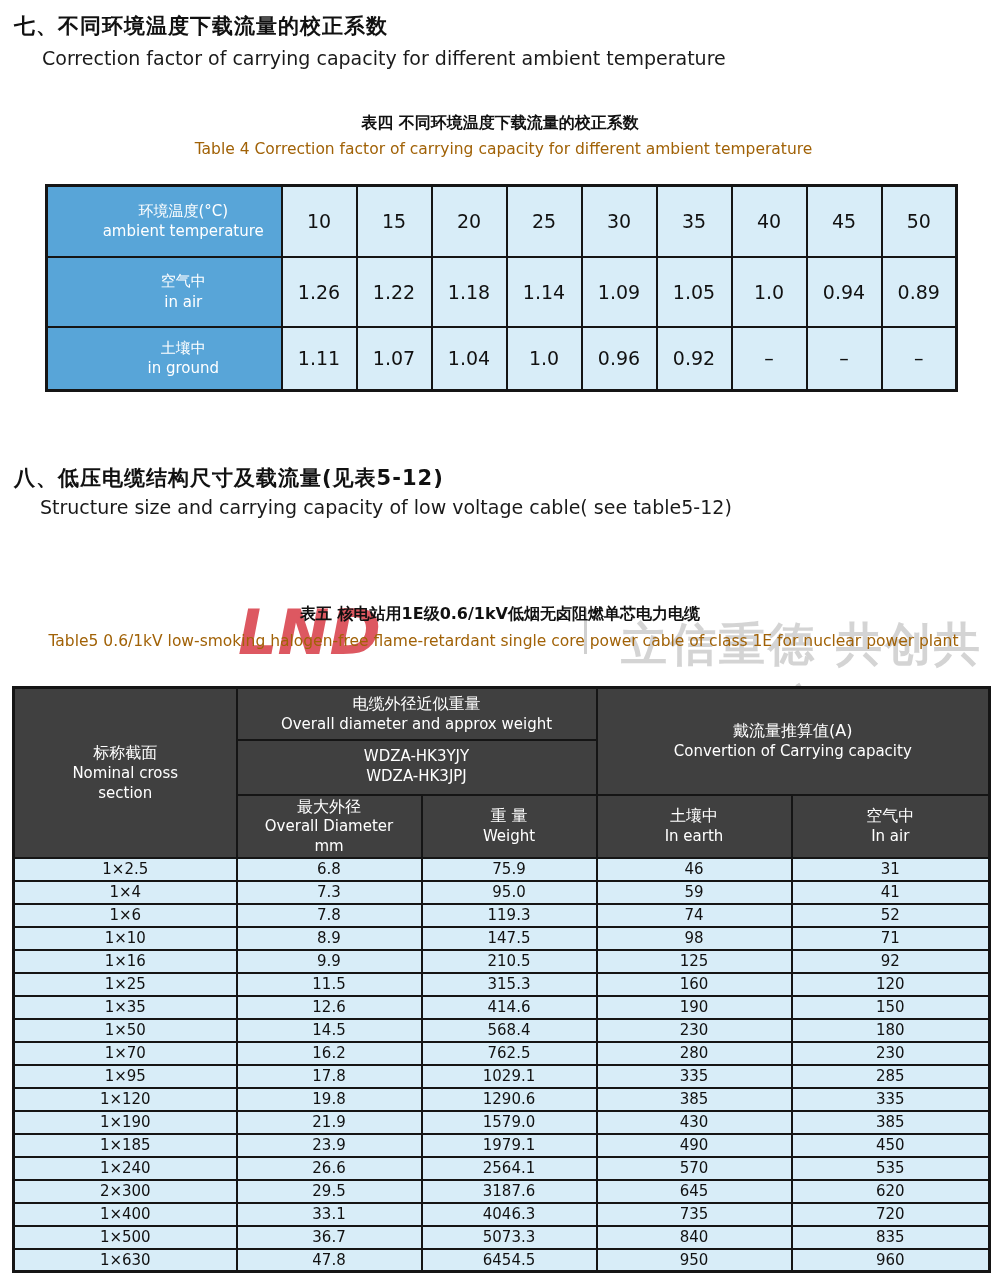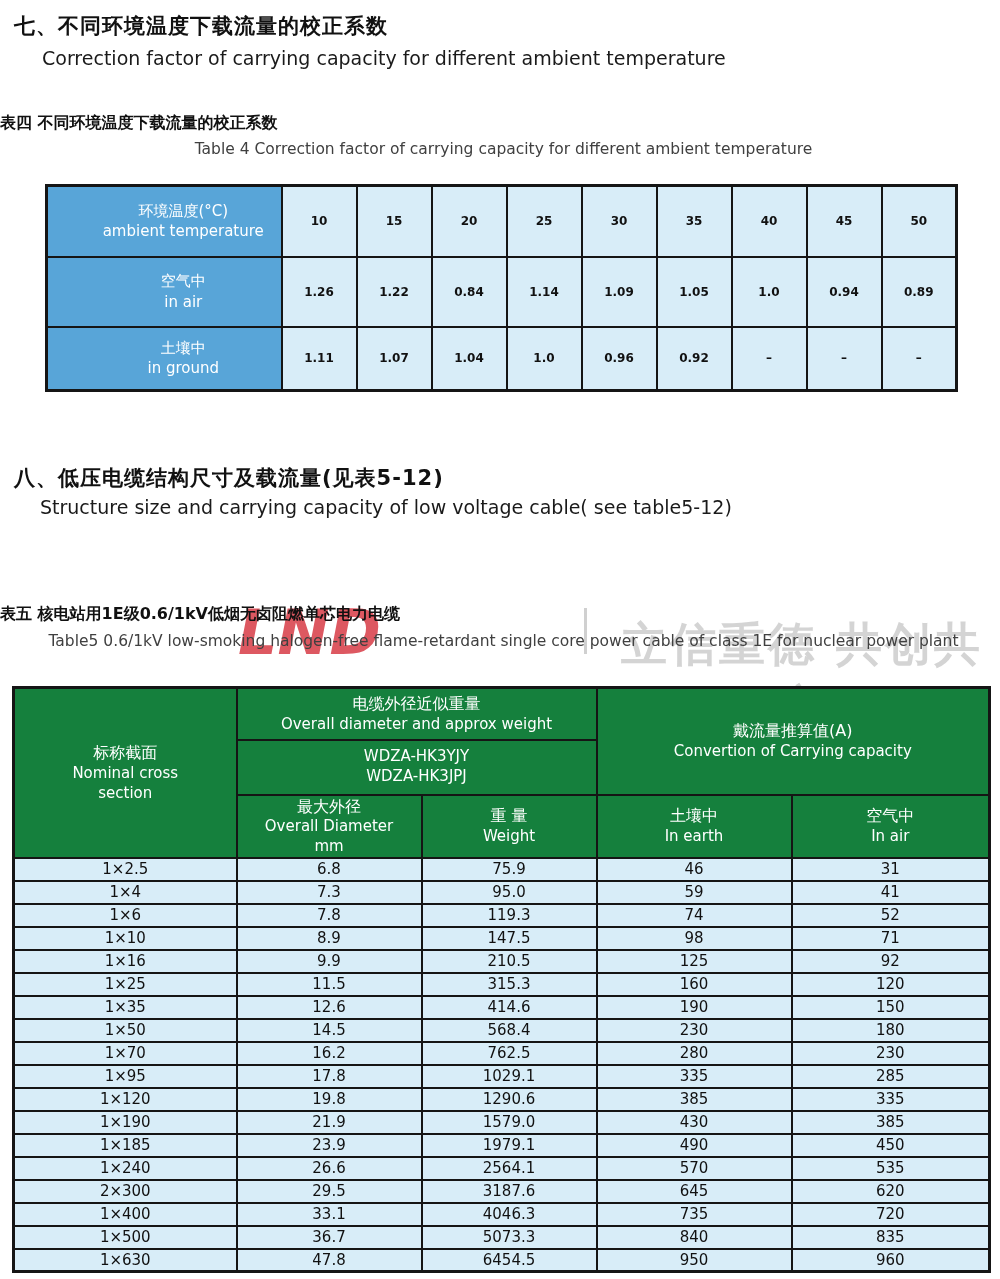--- a/index.html
+++ b/index.html
@@ -2,50 +2,50 @@
 <html><head>
 <meta charset="utf-8">
 <style>
   * { margin:0; padding:0; box-sizing:border-box; }
   html,body { background:#ffffff; }
   body { font-family:"DejaVu Sans","Liberation Sans",sans-serif; color:#111; }
   .page { position:relative; width:1000px; height:1279px; background:#fff; overflow:hidden; }
 
   .heading-cn { position:absolute; font-size:21px; font-weight:bold; letter-spacing:1px; color:#111; z-index:2; }
   .heading-en { position:absolute; font-size:19px; color:#1a1a1a; z-index:2; }
-  .table-title-cn { position:absolute; left:0; width:100%; font-size:16px; font-weight:bold; color:#111; z-index:2; }
-  .table-title-en { position:absolute; left:0; width:100%; text-align:center; font-size:15.5px; color:#404040; z-index:2;padding-left:7px; }
+  .table-title-cn { position:absolute; left:0; width:100%; text-align:center; font-size:16px; font-weight:bold; color:#111; z-index:2; }
+  .table-title-en { position:absolute; left:0; width:100%; text-align:center; font-size:15.5px; color:#a16207; z-index:2;padding-left:7px; }
 
   #sec7-cn { top:12px;  left:14px; }
   #sec7-en { top:47px;  left:42px; }
   #t4-title-cn { top:113px; }
   #t4-title-en { top:140px; }
   #sec8-cn { top:464px; left:14px; }
   #sec8-en { top:496px; left:40px; }
   #t5-title-cn { top:604px; }
   #t5-title-en { top:632px; }
 
   table { border-collapse:collapse; table-layout:fixed; }
 
   
   #table4 { position:absolute; left:45px; top:184px; width:910px; z-index:2; }
   #table4 th, #table4 td { border:2px solid #151515; }
   #table4 { border:3px solid #151515; }
   #table4 .label-cell { background:#58a5d8; color:#fff; text-align:center; padding-left:38px;
                         font-size:15px; line-height:1.38; font-weight:normal; }
-  #table4 td.num { background:#d8edf8; text-align:center; font-size:12px; color:#111;font-weight:bold; }
+  #table4 td.num { background:#d8edf8; text-align:center; font-size:19px; color:#111; }
   #table4 tr.r0 { height:71px; }
   #table4 tr.r1 { height:70px; }
   #table4 tr.r2 { height:64px; }
 
   
   #table5 { position:absolute; left:12px; top:686px; width:976px; z-index:2; }
   #table5 { border:3px solid #151515; }
   #table5 th, #table5 td { border:2px solid #151515; }
-  #table5 thead th { background:#15803d; color:#fff; font-weight:normal; text-align:center;
+  #table5 thead th { background:#404040; color:#fff; font-weight:normal; text-align:center;
                      font-size:15px; line-height:1.32; }
   #table5 thead .cn { font-size:16px; }
   #table5 tr.h0 { height:52px; }
   #table5 tr.h1 { height:55px; }
   #table5 tr.h2 { height:55px; }
   #table5 .th-nominal { padding:0 30px; }
   #table5 tbody td { background:#d8edf8; text-align:center; font-size:15px; height:23px;
                      color:#111; padding:0; }
 
   
@@ -90,21 +90,21 @@
       <td class="num">45</td>
       <td class="num">50</td>
     </tr>
     <tr class="r1">
       <th class="label-cell">
         <span class="cn">空气中</span><br>
         <span class="en">in air</span>
       </th>
       <td class="num">1.26</td>
       <td class="num">1.22</td>
-      <td class="num">0.84</td>
+      <td class="num">1.18</td>
       <td class="num">1.14</td>
       <td class="num">1.09</td>
       <td class="num">1.05</td>
       <td class="num">1.0</td>
       <td class="num">0.94</td>
       <td class="num">0.89</td>
     </tr>
     <tr class="r2">
       <th class="label-cell">
         <span class="cn">土壤中</span><br>

